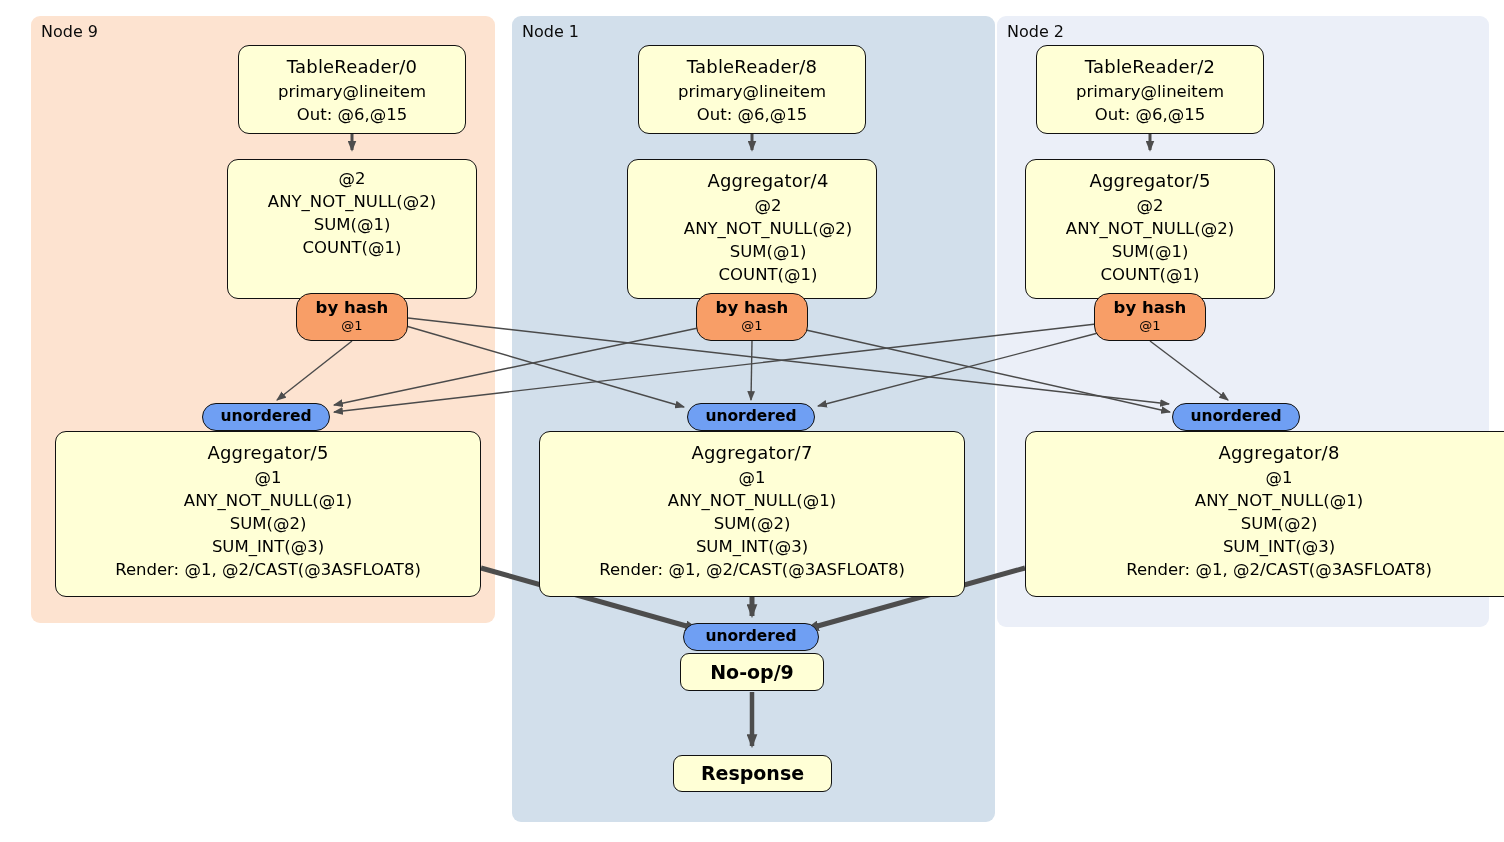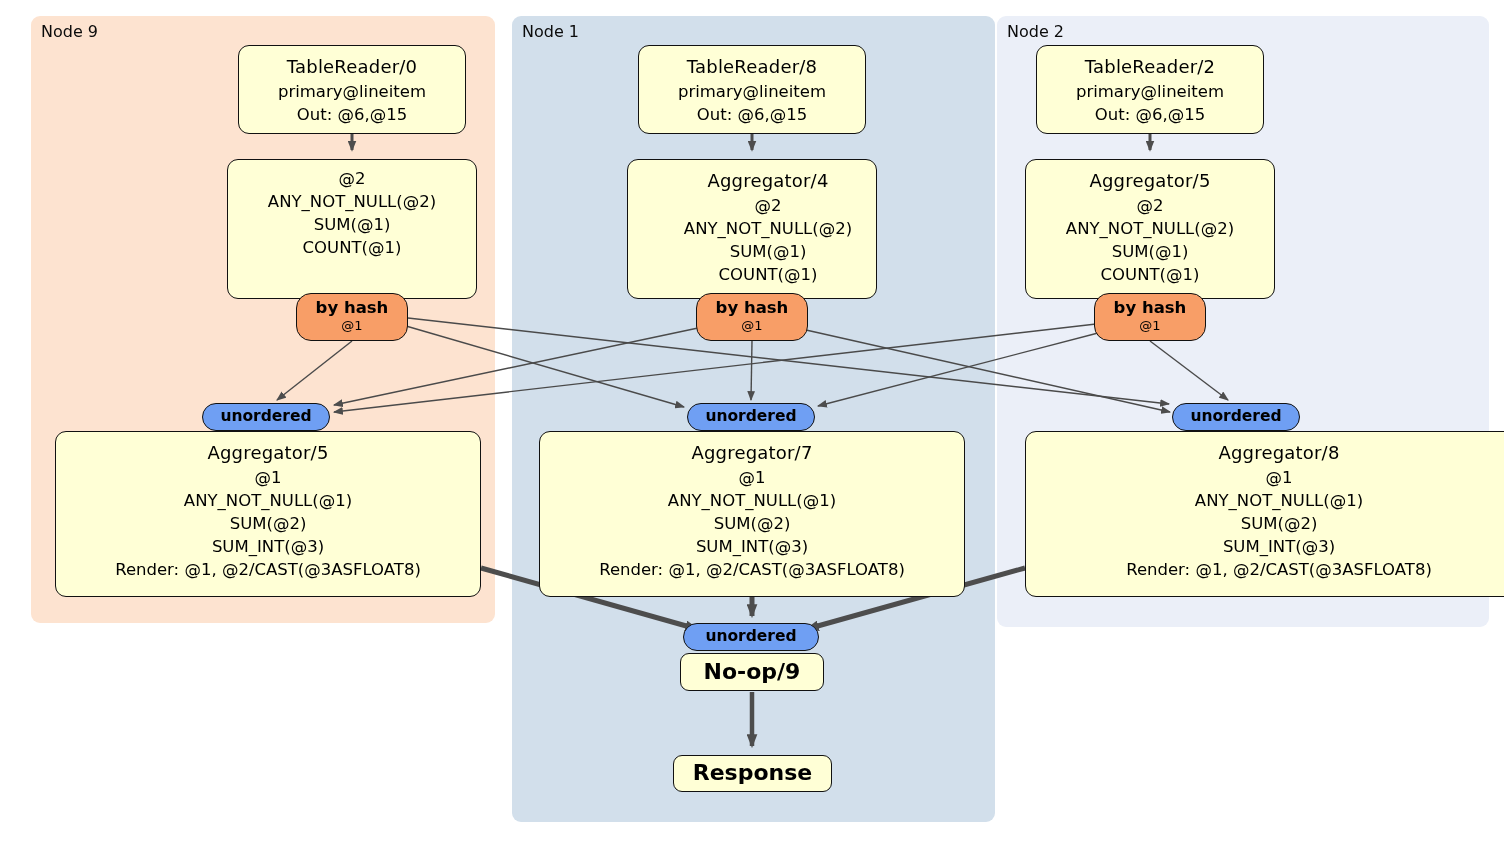--- a/index.html
+++ b/index.html
@@ -26,21 +26,21 @@
   .rtitle{font-size:16.5px;font-weight:700;line-height:21px;}
   .rdetail{font-size:13px;line-height:16px;}
   .sync{
     position:absolute;z-index:3;background:#6f9ff3;border:1.6px solid #111;
     border-radius:15px;text-align:center;box-sizing:border-box;
     font-size:15.5px;font-weight:700;line-height:25px;
   }
   .smallbox{
     position:absolute;z-index:2;background:#ffffd6;border:1.6px solid #111;
     border-radius:9px;text-align:center;box-sizing:border-box;
-    font-size:22px;font-weight:700;
+    font-size:19px;font-weight:700;
   }
 </style>
 </head>
 <body>
 
 <div class="canvas">
 
   <div class="region" style="left:31px;top:16px;width:464px;height:607px;background:#fde3d0;">
     <div class="region-label">Node 9</div>
   </div>

